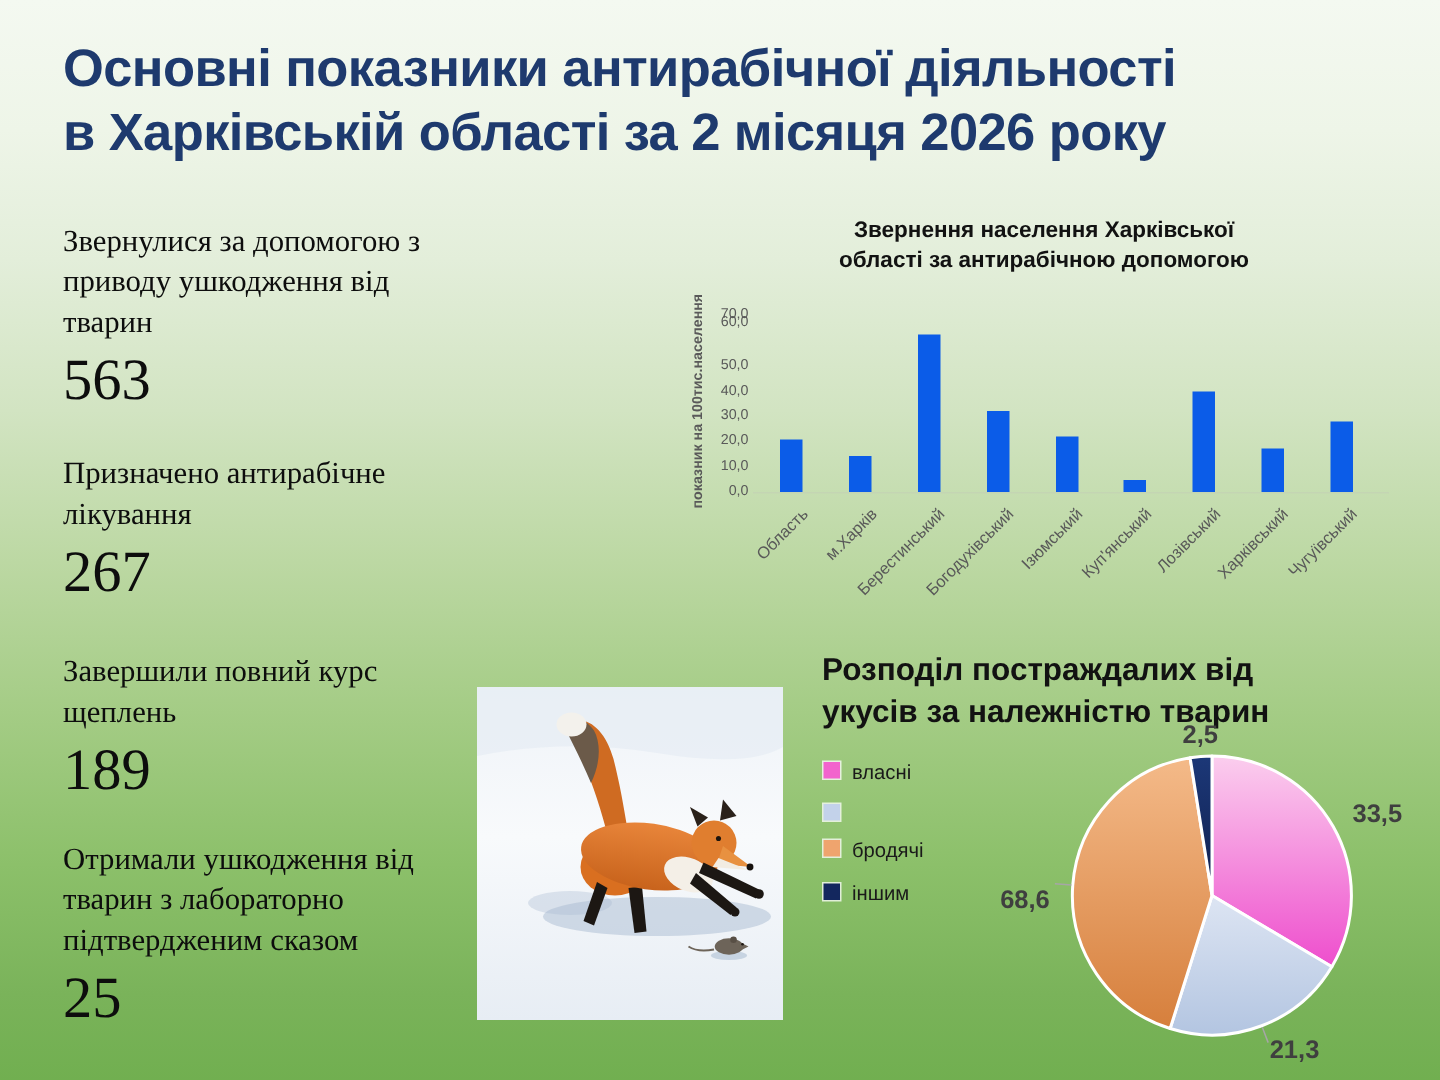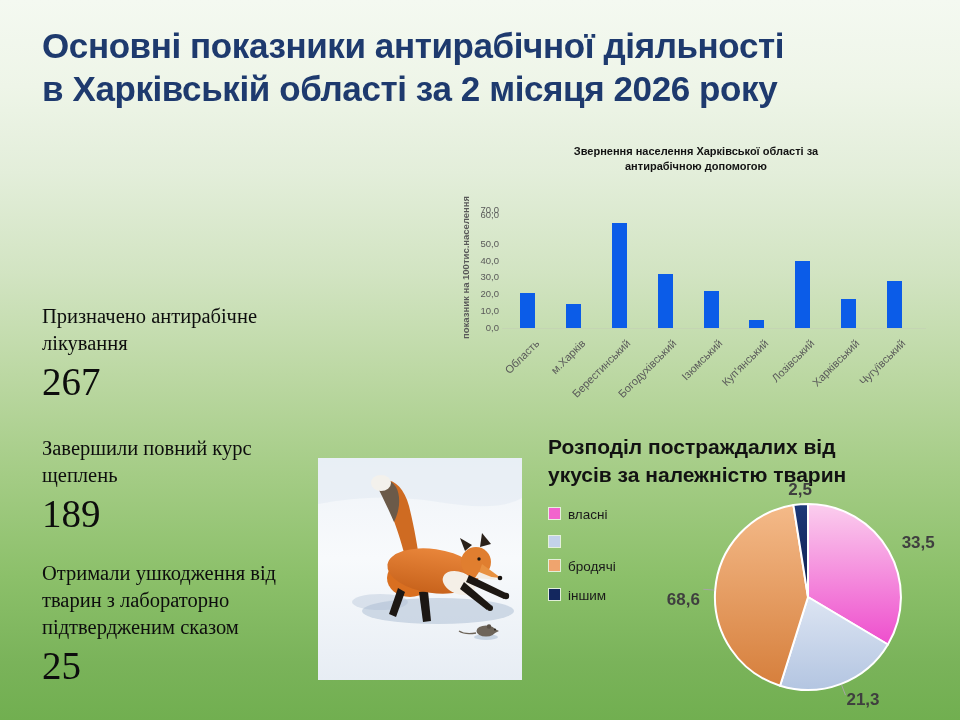--- a/index.html
+++ b/index.html
@@ -9,21 +9,21 @@
     background:linear-gradient(180deg,#f4f9f1 0%,#eef5e8 12%,#e3eeda 24%,#d2e4c2 38%,#bcd8a3 52%,#a4cc85 66%,#8cc06a 80%,#7ab35a 92%,#71af50 100%);
   }
   .main-title{position:absolute;left:42px;top:24px;width:895px;font-size:35px;font-weight:bold;color:#1e3a6e;line-height:1.24;letter-spacing:-0.4px;}
   .stat{position:absolute;left:42px;width:262px;color:#0d0d0d;font-family:"Liberation Serif","DejaVu Serif",serif;}
   .stat .lbl{font-size:20.5px;line-height:1.32;}
   .stat .val{font-size:39px;line-height:1.08;margin-top:4px;}
   #stat-0{top:148px}#stat-1{top:303px}#stat-2{top:435px}#stat-3{top:560px}
 
   
   .bar-chart{position:absolute;left:455px;top:142px;width:478px;height:298px;}
-  .bar-title{position:absolute;left:85px;top:2px;width:312px;text-align:center;font-size:11px;font-weight:bold;color:#121212;line-height:1.35;}
+  .bar-title{position:absolute;left:85px;top:2px;width:312px;text-align:center;font-size:15px;font-weight:bold;color:#121212;line-height:1.35;}
   .y-axis-title{position:absolute;left:5px;top:197px;transform:rotate(-90deg);transform-origin:0 0;font-size:9.5px;font-weight:bold;color:#595959;white-space:nowrap;}
   #bar-plot{position:absolute;left:0;top:60px;width:478px;height:238px;}
   .tick{position:absolute;left:2px;width:42px;text-align:right;font-size:9.5px;color:#595959;}
   .axis-line{position:absolute;left:47px;width:424px;height:1px;background:#c4d5b3;}
   .bar{position:absolute;background:#0b5ce8;}
   .xlabel{position:absolute;font-size:11px;color:#595959;white-space:nowrap;transform:translateX(-100%) rotate(-45deg);transform-origin:100% 0;}
 
   
   .pie-title{position:absolute;left:548px;top:433px;width:348px;font-size:21px;font-weight:bold;color:#121212;line-height:1.32;}
   .legend{position:absolute;left:549px;top:506px;display:flex;flex-direction:column;gap:11px;}
@@ -38,20 +38,24 @@
 </head>
 <body>
 
 <div class="slide">
 
   <div class="main-title">
     <div>Основні показники антирабічної діяльності</div>
     <div>в Харківській області за 2 місяця 2026 року</div>
   </div>
 
+  <div class="stat" id="stat-0">
+    <div class="lbl">Звернулися за допомогою з приводу ушкодження від тварин</div>
+    <div class="val">563</div>
+  </div>
   <div class="stat" id="stat-1">
     <div class="lbl">Призначено  антирабічне лікування</div>
     <div class="val">267</div>
   </div>
   <div class="stat" id="stat-2">
     <div class="lbl">Завершили повний курс щеплень</div>
     <div class="val">189</div>
   </div>
   <div class="stat" id="stat-3">
     <div class="lbl">Отримали ушкодження від тварин з лабораторно підтвердженим сказом</div>

